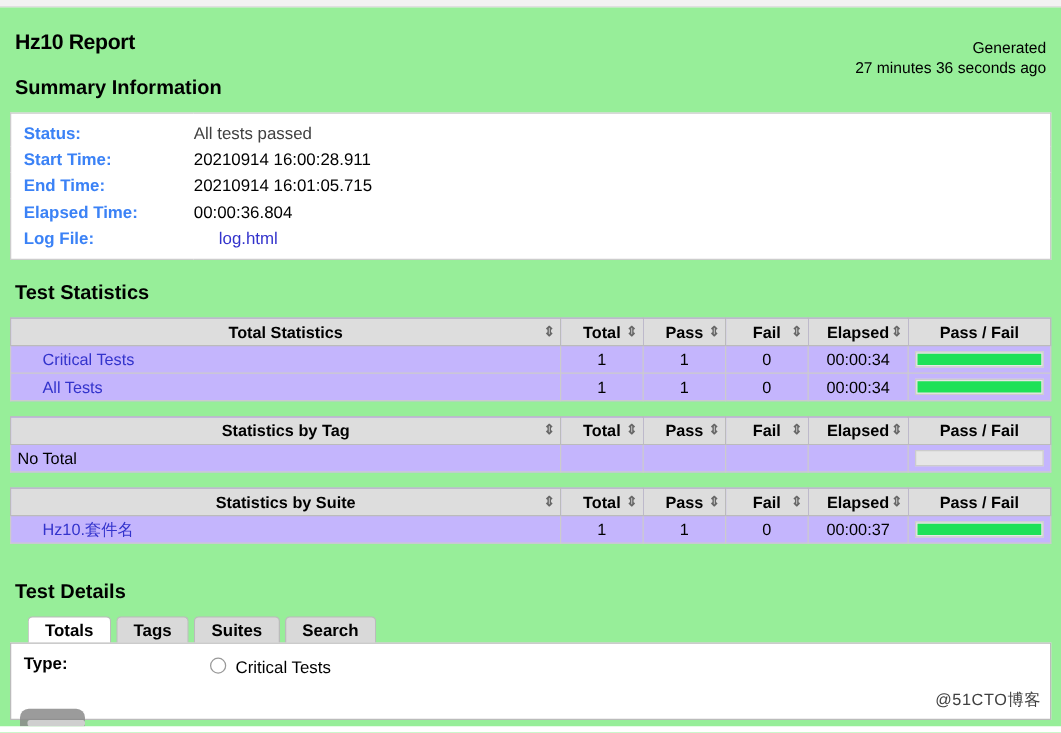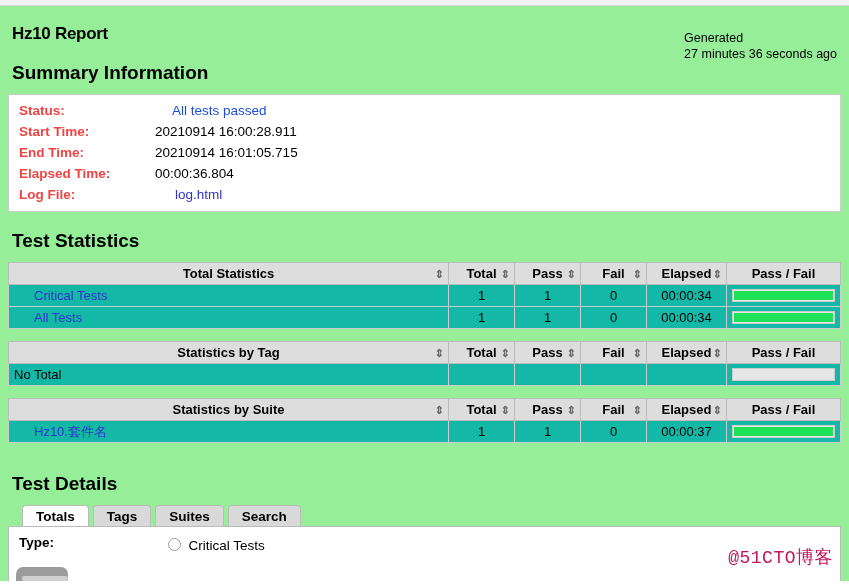--- a/index.html
+++ b/index.html
@@ -34,27 +34,27 @@
     font-weight: bold;
     color: #000;
     margin: 0;
     padding: 18px 0 0 4px;
     letter-spacing: -0.3px;
   }
   #generated-block {
     position: absolute;
     right: 12px;
     top: 24px;
-    text-align: left;
+    text-align: right;
     font-size: 12.5px;
     color: #000;
     line-height: 16px;
   }
   h2.section-title {
-    font-size: 19px;
+    font-size: 16px;
     font-weight: bold;
     color: #000;
     margin: 0;
     padding: 18px 0 10px 4px;
   }
   
   table.summary {
     border-collapse: collapse;
     background: #fff;
     width: 833px;
@@ -63,34 +63,34 @@
     table-layout: fixed;
   }
   table.summary td {
     font-size: 13.5px;
     padding: 2px 4px 2px 0;
     vertical-align: top;
     line-height: 17px;
   }
   table.summary td.label {
     font-weight: bold;
-    color: #ef4444;
+    color: #3b82f6;
     width: 132px;
     padding-left: 10px;
   }
   table.summary td.value { color: #000; }
   table.summary tr:first-child td { padding-top: 7px; }
   table.summary tr:last-child td { padding-bottom: 8px; }
-  .pass-text { color: #1d4ed8; margin-left: 17px; }
+  .pass-text { color: #404040; }
   a.link { color: #3333cc; text-decoration: none; padding-left: 20px; }
   
   table.stats {
     border-collapse: collapse;
     width: 833px;
-    background: #14b8a6;
+    background: #c4b5fd;
     margin: 0 0 12px 0;
     table-layout: fixed;
     border: 1px solid #bbb;
   }
   table.stats th {
     background: #ddd;
     border: 1px solid #bbb;
     font-size: 13px;
     font-weight: bold;
     color: #000;
@@ -194,24 +194,23 @@
     border-radius: 50%;
     background: #fff;
     vertical-align: -1px;
     margin-right: 7px;
   }
   
   #watermark {
     position: absolute;
     right: 16px;
     bottom: 12px;
-    font-size: 18px;
-    color: #be185d;
+    font-size: 13px;
+    color: #404040;
     letter-spacing: 0.5px;
-    font-family: Liberation Mono, monospace;
   }
   #scroll-thumb {
     position: absolute;
     left: 16px;
     bottom: 0px;
     width: 52px;
     height: 14px;
     background: #8a8a8a;
     border-radius: 7px 7px 0 0;
     opacity: 0.85;

